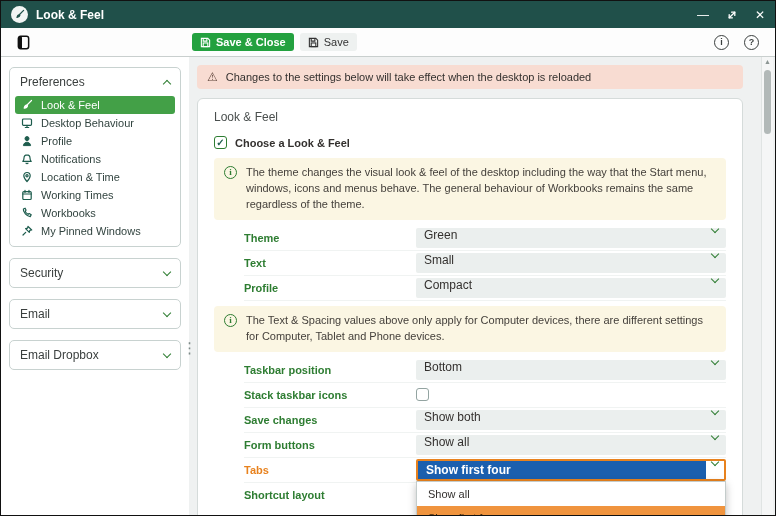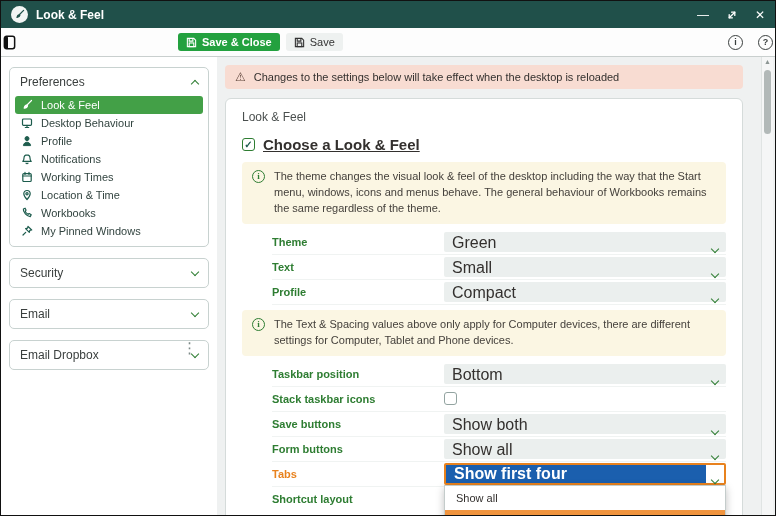--- a/index.html
+++ b/index.html
@@ -7,32 +7,32 @@
   .window { width:776px; height:516px; border:1px solid #111; display:flex; flex-direction:column; overflow:hidden; background:#fff; }
 
   
   .titlebar { height:27px; background:#20504a; display:flex; align-items:center; padding:0 10px; flex-shrink:0; }
   .app-badge { width:17px; height:17px; border-radius:50%; background:#f2f5f4; display:flex; align-items:center; justify-content:center; color:#20504a; flex-shrink:0; }
   .titlebar-title { color:#fff; font-size:12px; font-weight:bold; margin-left:8px; }
   .win-controls { margin-left:auto; display:flex; align-items:center; gap:17px; color:#fff; }
   .win-btn { font-size:12px; line-height:1; cursor:default; display:flex; align-items:center; }
 
   
-  .toolbar { height:29px; background:#fdfdfd; border-bottom:1px solid #c9cfce; display:flex; align-items:center; padding:0 2px; flex-shrink:0; }
+  .toolbar { height:29px; background:#fdfdfd; border-bottom:1px solid #c9cfce; display:flex; align-items:center; padding:0 16px; flex-shrink:0; }
   .panel-toggle { color:#111; display:flex; align-items:center; }
   .toolbar-buttons { margin-left:162px; display:flex; gap:6px; align-items:center; }
   .btn { display:flex; align-items:center; gap:5px; font-size:11px; padding:3px 8px; border-radius:3px; border:none; cursor:default; font-family:inherit; }
   .btn-primary { background:#23a13f; color:#fff; font-weight:bold; }
   .btn-plain { background:#eef1f0; color:#333; }
   .toolbar-right { margin-left:auto; display:flex; gap:15px; align-items:center; }
   .ring-icon { width:15px; height:15px; border:1.5px solid #3a3f3e; border-radius:50%; display:flex; align-items:center; justify-content:center; font-size:9px; font-weight:bold; color:#3a3f3e; }
 
   
   .body { flex:1; display:flex; position:relative; background:#eff1f1; min-height:0; }
-  .sidebar { width:216px; background:#fff; padding:10px 8px; flex-shrink:0; }
+  .sidebar { width:188px; background:#fff; padding:10px 8px; flex-shrink:0; }
   .side-section { border:1px solid #c8d2d0; border-radius:5px; margin-bottom:11px; background:#fff; }
   .side-header { display:flex; align-items:center; justify-content:space-between; padding:7px 10px; font-size:12px; color:#3a3f3e; cursor:default; }
   .side-list { list-style:none; padding:0 5px 6px 5px; }
   .side-item { display:flex; align-items:center; gap:7px; font-size:11px; color:#31433f; padding:3px 6px; border-radius:3px; cursor:default; }
   .side-item .si-icon { color:#1d5c4d; display:flex; align-items:center; width:13px; flex-shrink:0; }
   .side-item.selected { background:#43a047; color:#fff; }
   .side-item.selected .si-icon { color:#fff; }
 
   .chev { width:6px; height:6px; border-right:1.6px solid #2e7d32; border-bottom:1.6px solid #2e7d32; display:inline-block; flex-shrink:0; }
   .chev.down { transform:rotate(45deg); margin-top:-2px; }
@@ -44,30 +44,30 @@
   .main { flex:1; padding:8px 8px 0 8px; margin-right:24px; min-width:0; overflow:hidden; }
   .warning { background:#f8dcd2; border-radius:4px; padding:5px 10px; font-size:11px; color:#33302e; display:flex; align-items:center; gap:8px; }
   .warning .warn-icon { color:#5c4238; font-size:12px; }
 
   .card { background:#fff; border:1px solid #d5dbda; border-radius:6px; padding:11px 16px 12px 16px; margin-top:9px; }
   .card-title { font-size:12px; color:#4a4f4e; }
 
   .check-row { display:flex; align-items:center; gap:8px; margin:12px 0 9px 0; }
   .checkbox { width:13px; height:13px; border:1.7px solid #2e7d32; border-radius:3px; background:#fff; display:flex; align-items:center; justify-content:center; font-size:10px; font-weight:bold; color:#1d5c4d; flex-shrink:0; }
   .checkbox.unchecked { border-color:#93a4a1; color:transparent; }
-  .check-label { font-size:15px; font-weight:bold; color:#33302e;text-decoration:underline; }
+  .check-label { font-size:11px; font-weight:bold; color:#33302e; }
 
   .info-note { background:#fbf6e3; border-radius:4px; padding:7px 10px; display:flex; gap:9px; font-size:11px; color:#45413c; line-height:1.45; margin:5px 0 6px 0; }
   .info-icon { width:13px; height:13px; border:1.5px solid #2e7d32; border-radius:50%; color:#2e7d32; font-size:9px; font-weight:bold; font-family:"Liberation Serif", serif; display:flex; align-items:center; justify-content:center; flex-shrink:0; margin-top:1px; }
 
   .form-row { display:flex; align-items:center; min-height:25px; position:relative; border-bottom:1px solid #f0f3f2;margin-left:30px; }
   .form-row:last-of-type { border-bottom:none; }
   .form-label { width:172px; flex-shrink:0; font-size:11px; font-weight:bold; color:#2e7d32; }
   .form-label.orange { color:#e8821e; }
-  .select { flex:1; height:20px; background:#ebefee; display:flex; align-items:flex-end; padding:0 8px; font-size:16px; color:#33302e; border-radius:2px; cursor:default; }
+  .select { flex:1; height:20px; background:#ebefee; display:flex; align-items:flex-start; padding:0 8px; font-size:12px; color:#33302e; border-radius:2px; cursor:default; }
   .select .chev { margin-left:auto; }
   .select.focused { background:#fff; border:2px solid #e8821e; padding:0 6px 0 0; height:22px; }
   .select.focused .sel-fill { flex:1; background:#1b5fae; color:#fff; height:100%; display:flex; align-items:center; padding:0 8px; font-weight:bold; }
   .select.focused .chev { margin-left:6px; }
 
   .dropdown-menu { position:absolute; left:172px; right:0; top:calc(100% - 1px); background:#fff; border:1px solid #c4cccb; box-shadow:0 3px 8px rgba(0,0,0,.25); z-index:30; }
   .dd-option { font-size:11px; color:#33302e; padding:6px 11px; cursor:default; }
   .dd-option.highlighted { background:#f0943e; color:#3c2a12; }
 
   
@@ -178,35 +178,35 @@
             <span class="si-icon">
               <svg width="12" height="12" viewBox="0 0 12 12" stroke="currentColor" fill="none" stroke-width="1.2" stroke-linecap="round" stroke-linejoin="round">
                   <path d="M6 1.8c-1.9 0-3 1.4-3 3.2 0 2-.7 2.9-1.2 3.4h8.4C9.7 7.9 9 7 9 5c0-1.8-1.1-3.2-3-3.2z"></path>
                   <path d="M5 10.2a1.2 1.2 0 0 0 2 0"></path>
                 </svg>
             </span>
             <span>Notifications</span>
           </li>
           <li class="side-item">
             <span class="si-icon">
+              <svg width="12" height="12" viewBox="0 0 12 12" stroke="currentColor" fill="none" stroke-width="1.2" stroke-linejoin="round">
+                  <path d="M6 1.5a3.2 3.2 0 0 1 3.2 3.2C9.2 7 6 10.5 6 10.5S2.8 7 2.8 4.7A3.2 3.2 0 0 1 6 1.5z"></path>
+                  <circle cx="6" cy="4.7" r="1.1"></circle>
+                </svg>
+            </span>
+            <span>Location &amp; Time</span>
+          </li>
+          <li class="side-item">
+            <span class="si-icon">
               <svg width="12" height="12" viewBox="0 0 12 12" stroke="currentColor" fill="none" stroke-width="1.2" stroke-linecap="round">
                   <rect x="1.8" y="2.6" width="8.4" height="7.9" rx="1"></rect>
                   <path d="M1.8 5h8.4M4 1.4v2M8 1.4v2"></path>
                 </svg>
             </span>
             <span>Working Times</span>
-          </li>
-          <li class="side-item">
-            <span class="si-icon">
-              <svg width="12" height="12" viewBox="0 0 12 12" stroke="currentColor" fill="none" stroke-width="1.2" stroke-linejoin="round">
-                  <path d="M6 1.5a3.2 3.2 0 0 1 3.2 3.2C9.2 7 6 10.5 6 10.5S2.8 7 2.8 4.7A3.2 3.2 0 0 1 6 1.5z"></path>
-                  <circle cx="6" cy="4.7" r="1.1"></circle>
-                </svg>
-            </span>
-            <span>Location &amp; Time</span>
           </li>
           <li class="side-item">
             <span class="si-icon">
               <svg width="12" height="12" viewBox="0 0 12 12" stroke="currentColor" fill="none" stroke-width="1.2" stroke-linejoin="round">
                   <path d="M2.4 2c-.7 3 3.6 7.6 6.8 7.6l1-1.9-2-1.2-1 .8C5.9 6.7 4.6 5.3 4.2 4.1l.9-.9-1-2z"></path>
                 </svg>
             </span>
             <span>Workbooks</span>
           </li>
           <li class="side-item">
@@ -295,21 +295,21 @@
           <div class="select">
             <span>Bottom</span>
             <span class="chev down"></span>
           </div>
         </div>
         <div class="form-row">
           <span class="form-label">Stack taskbar icons</span>
           <span class="checkbox unchecked"></span>
         </div>
         <div class="form-row">
-          <span class="form-label">Save buttons</span>
+          <span class="form-label">Save changes</span>
           <div class="select">
             <span>Show both</span>
             <span class="chev down"></span>
           </div>
         </div>
         <div class="form-row">
           <span class="form-label">Form buttons</span>
           <div class="select">
             <span>Show all</span>
             <span class="chev down"></span>

